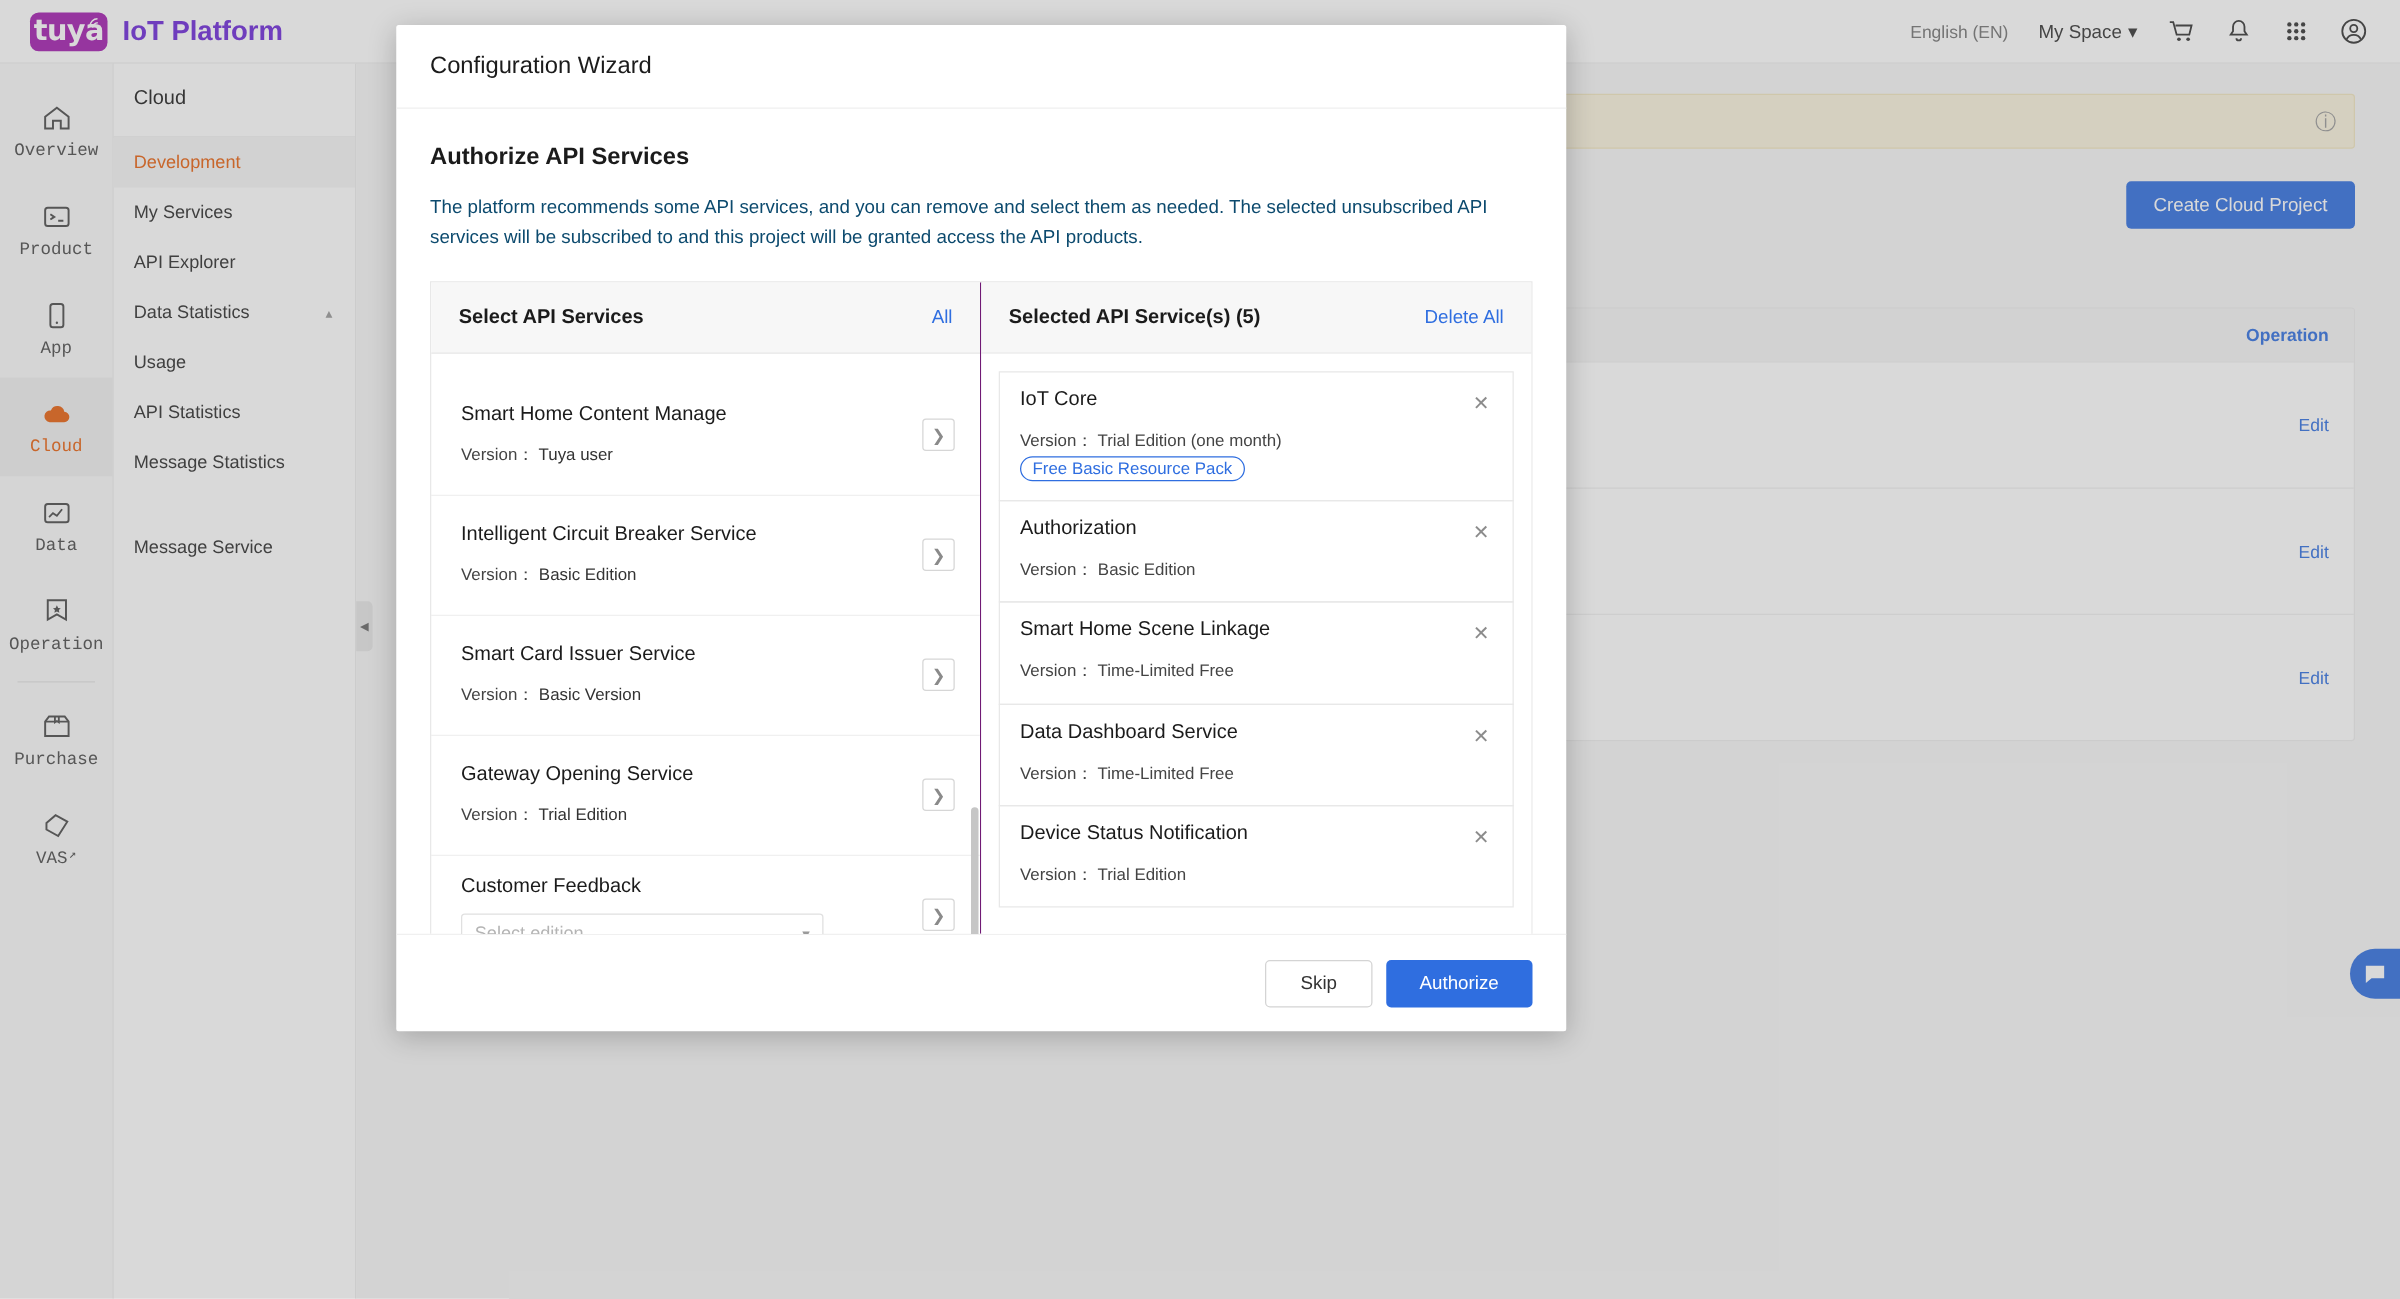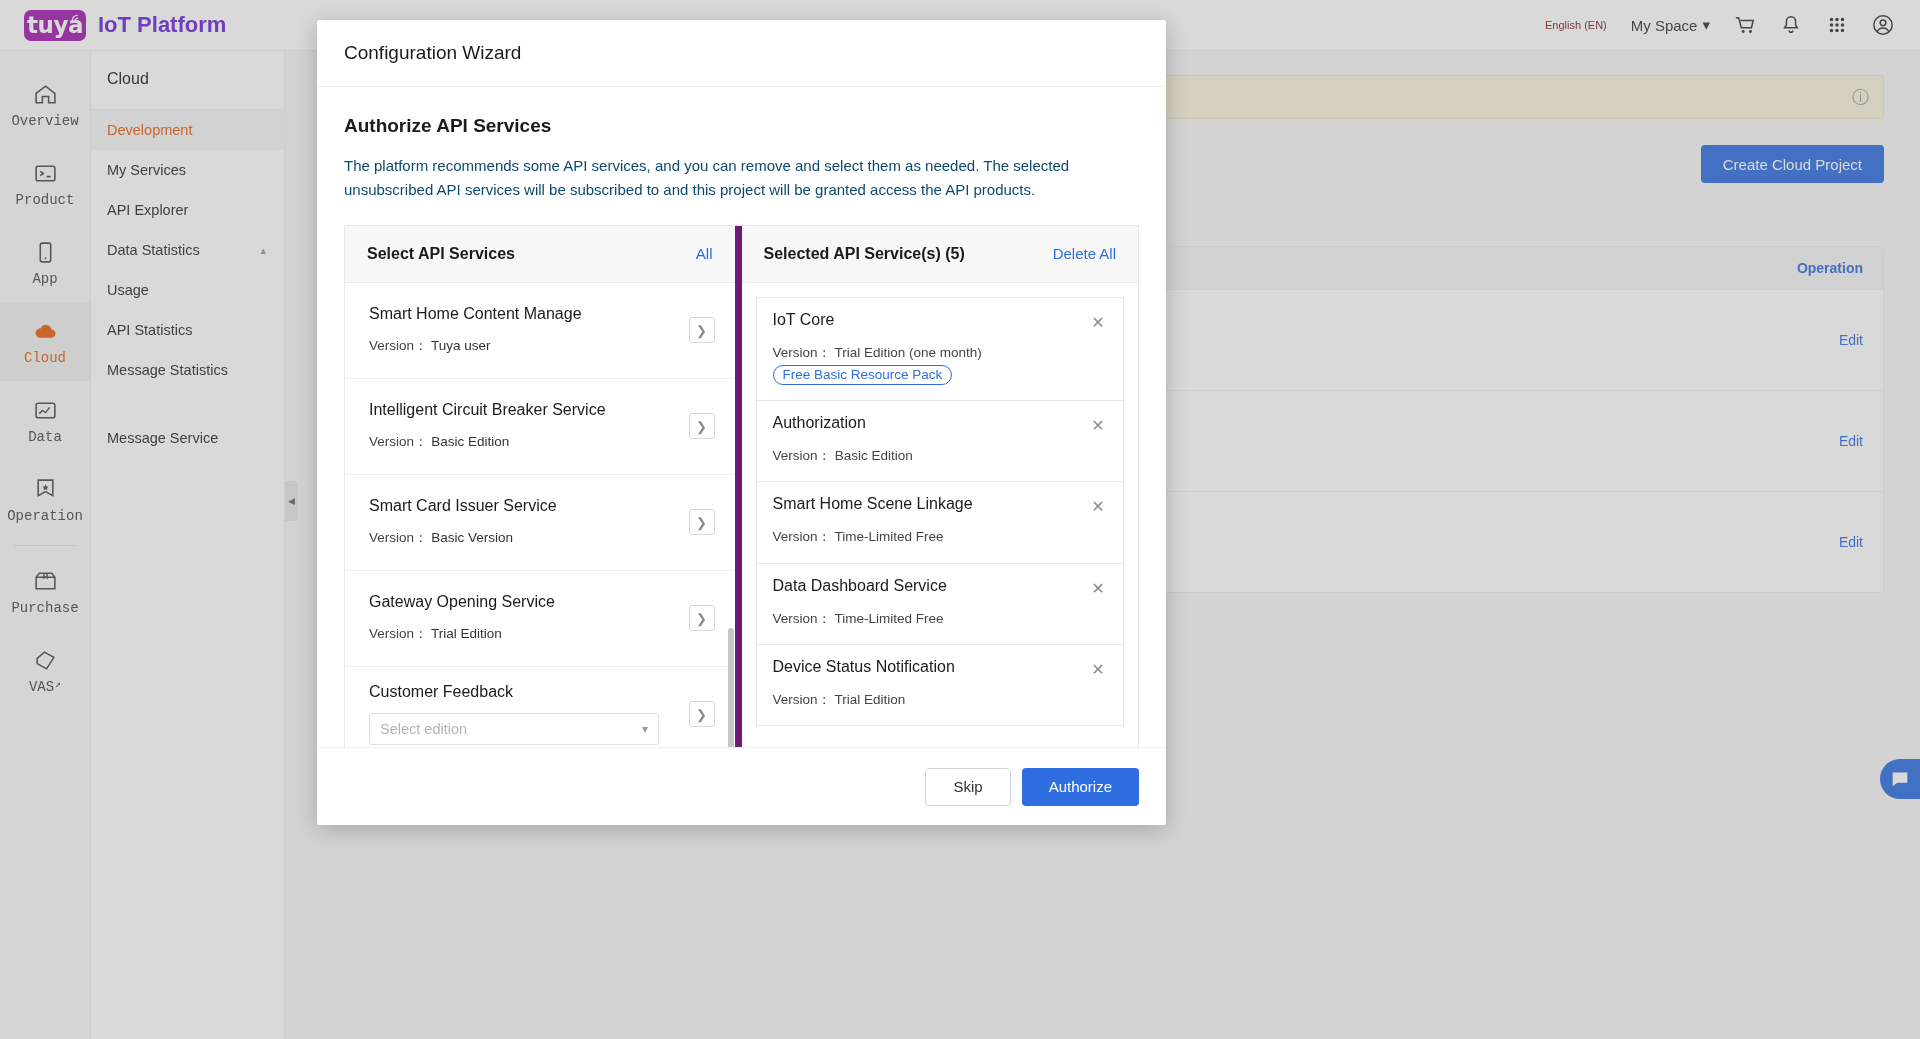--- a/index.html
+++ b/index.html
@@ -32,21 +32,21 @@
     position: absolute; right: 5px; top: 4px;
     width: 10px; height: 10px;
   }
   .brand-title {
     margin-left: 12px; font-size: 22px; font-weight: bold; color: #6d28d9;
   }
   .topbar-right {
     margin-left: auto; display: flex; align-items: center; gap: 24px;
     padding-right: 26px; color: #333; font-size: 14.5px;
   }
-  .topbar-right .lang { font-size: 11px; color: #7f1d1d; }
+  .topbar-right .lang { font-size: 14px; color: #737373; }
   .tb-ico { width: 22px; height: 22px; display: block; }
   .myspace { display:flex; align-items:center; gap:5px; font-size:15px; }
 
   
   .rail {
     position: absolute; top: 51px; left: 0; bottom: 0; width: 91px;
     background: #fafafa; border-right: 1px solid #eee;
     padding-top: 14px;
   }
   .rail-item {
@@ -120,41 +120,41 @@
     position: absolute; left: 0; top: 430px; width: 13px; height: 40px;
     background: #e6e6e6; border-radius: 0 4px 4px 0;
     display:flex; align-items:center; justify-content:center;
     color:#666; font-size:9px;
   }
   
   #dim { position: absolute; inset: 0; background: rgba(120,120,120,0.28); }
 
   
   .modal {
-    position: absolute; left: 317px; top: 20px; width: 849px; height: 805px;
+    position: absolute; left: 317px; top: 20px; width: 936px; height: 805px;
     background: #fff; box-shadow: 0 4px 22px rgba(0,0,0,.22);
     display: flex; flex-direction: column; border-radius: 2px;
   }
   .modal-head {
     height: 67px; display:flex; align-items:center; padding: 0 27px;
     border-bottom: 1px solid #f0f0f0;
   }
   .modal-head-title { font-size: 19px; color: #1b1b1b; }
   .modal-body { padding: 28px 27px 0 27px; flex: 1; overflow: hidden; }
   .mb-title { font-size: 19px; font-weight: bold; color: #1b1b1b; }
   .mb-desc {
     margin-top: 17px; font-size: 15px; color: #0c4a6e; line-height: 1.62;
     max-width: 872px;
   }
   .panels {
     margin-top: 22px; display: flex; border: 1px solid #e8e8e8;
     height: 527px;
   }
   .panel { width: 50%; display: flex; flex-direction: column; }
-  .panel.left { border-right: 7px solid #701a75; }
+  .panel.left { border-right: 1px solid #701a75; gap: 18px; }
   .panel-head {
     height: 57px; background: #f7f7f7; display:flex; align-items:center;
     padding: 0 22px; border-bottom: 1px solid #e8e8e8;
   }
   .panel-head .ph-title { font-size: 16px; font-weight: bold; color: #1b1b1b; }
   .panel-head .ph-action {
     margin-left: auto; color: #2f6ee0; font-size: 15px; cursor: pointer;
   }
   .panel-scroll { flex: 1; overflow-y: auto; position: relative; }
 

